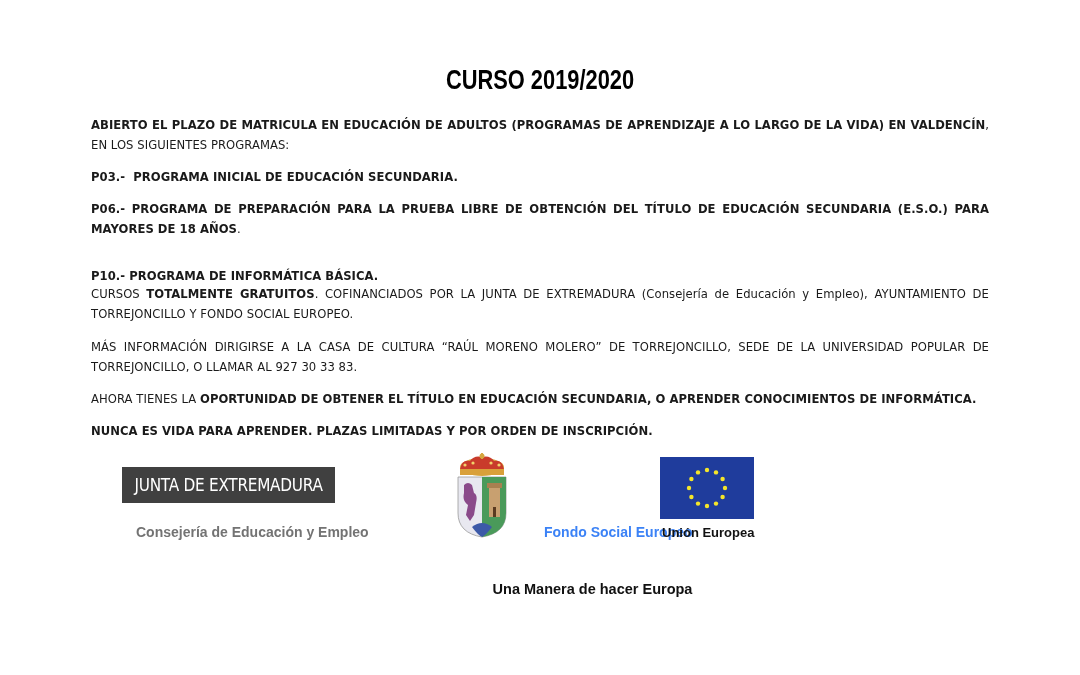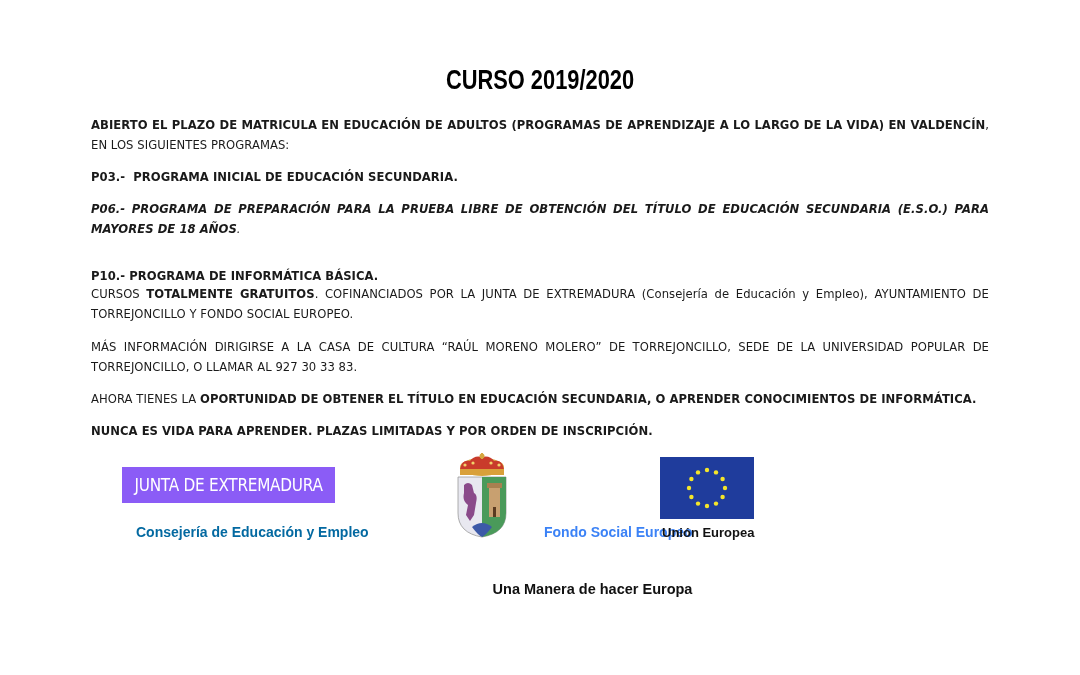--- a/index.html
+++ b/index.html
@@ -36,55 +36,55 @@
       font-family: "DejaVu Sans", "Liberation Sans", sans-serif;
       font-size: 11.6px;
       line-height: 20px;
       text-align: justify;
       color: #1a1a1a;
       letter-spacing: 0.05px;
     }
     .body-text b { font-weight: bold; margin-top: 9px; }
     .p1 { top: 115px; }
     .p2 { top: 167px; }
-    .p3 { top: 199px; font-style: italic; }
+    .p3 { top: 199px; }
     .p4 { top: 266px; }
     .p5 { top: 284px; }
     .p6 { top: 337px; }
     .p7 { top: 389px; }
     .p8 { top: 421px; }
 
     .junta-box {
       position: absolute;
       left: 122px;
       top: 467px;
       width: 213px;
       height: 36px;
-      background: #8b5cf6;
+      background: #404040;
       color: #fff;
       display: flex;
       align-items: center;
       justify-content: center;
       font-family: "DejaVu Sans", sans-serif;
       font-size: 17px;
       letter-spacing: -0.3px;
       transform-origin: left center;
     }
     .junta-box span {
       display: inline-block;
       transform: scaleX(0.9);
     }
     .consejeria {
       position: absolute;
       left: 136px;
       top: 524px;
       font-family: "Liberation Sans", sans-serif;
       font-weight: bold;
       font-size: 14px;
-      color: #0369a1;
+      color: #737373;
     }
     .crest {
       position: absolute;
       left: 452px;
       top: 453px;
       width: 60px;
       height: 86px;
     }
     .fondo {
       position: absolute;

